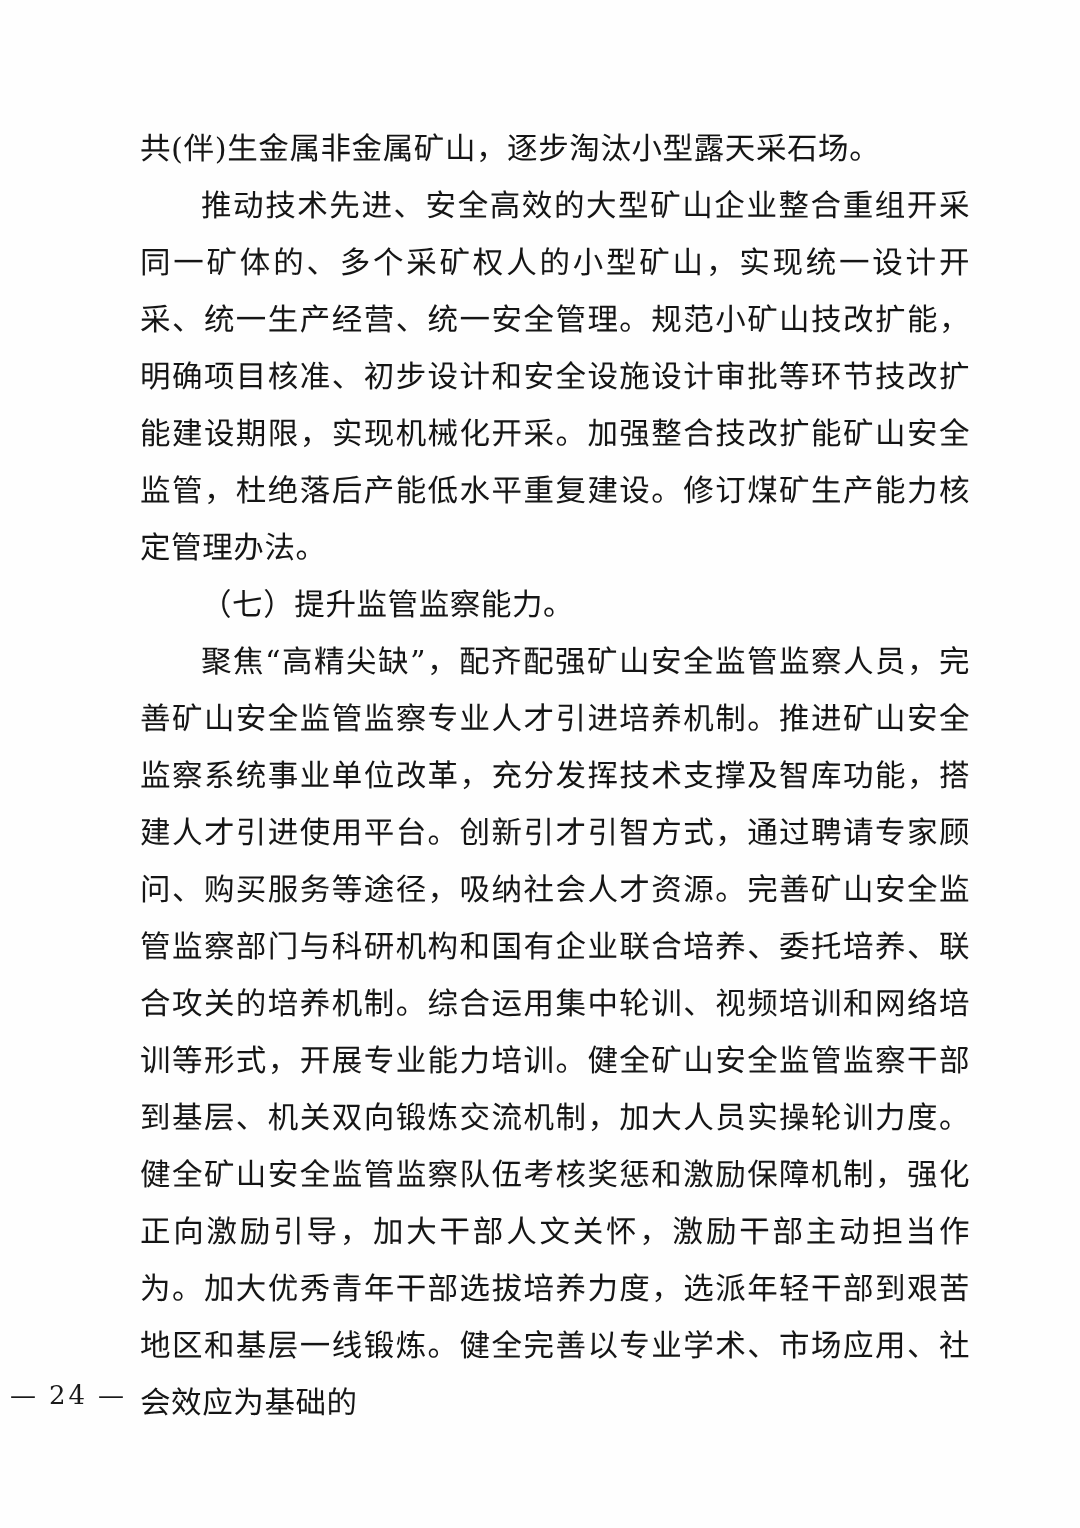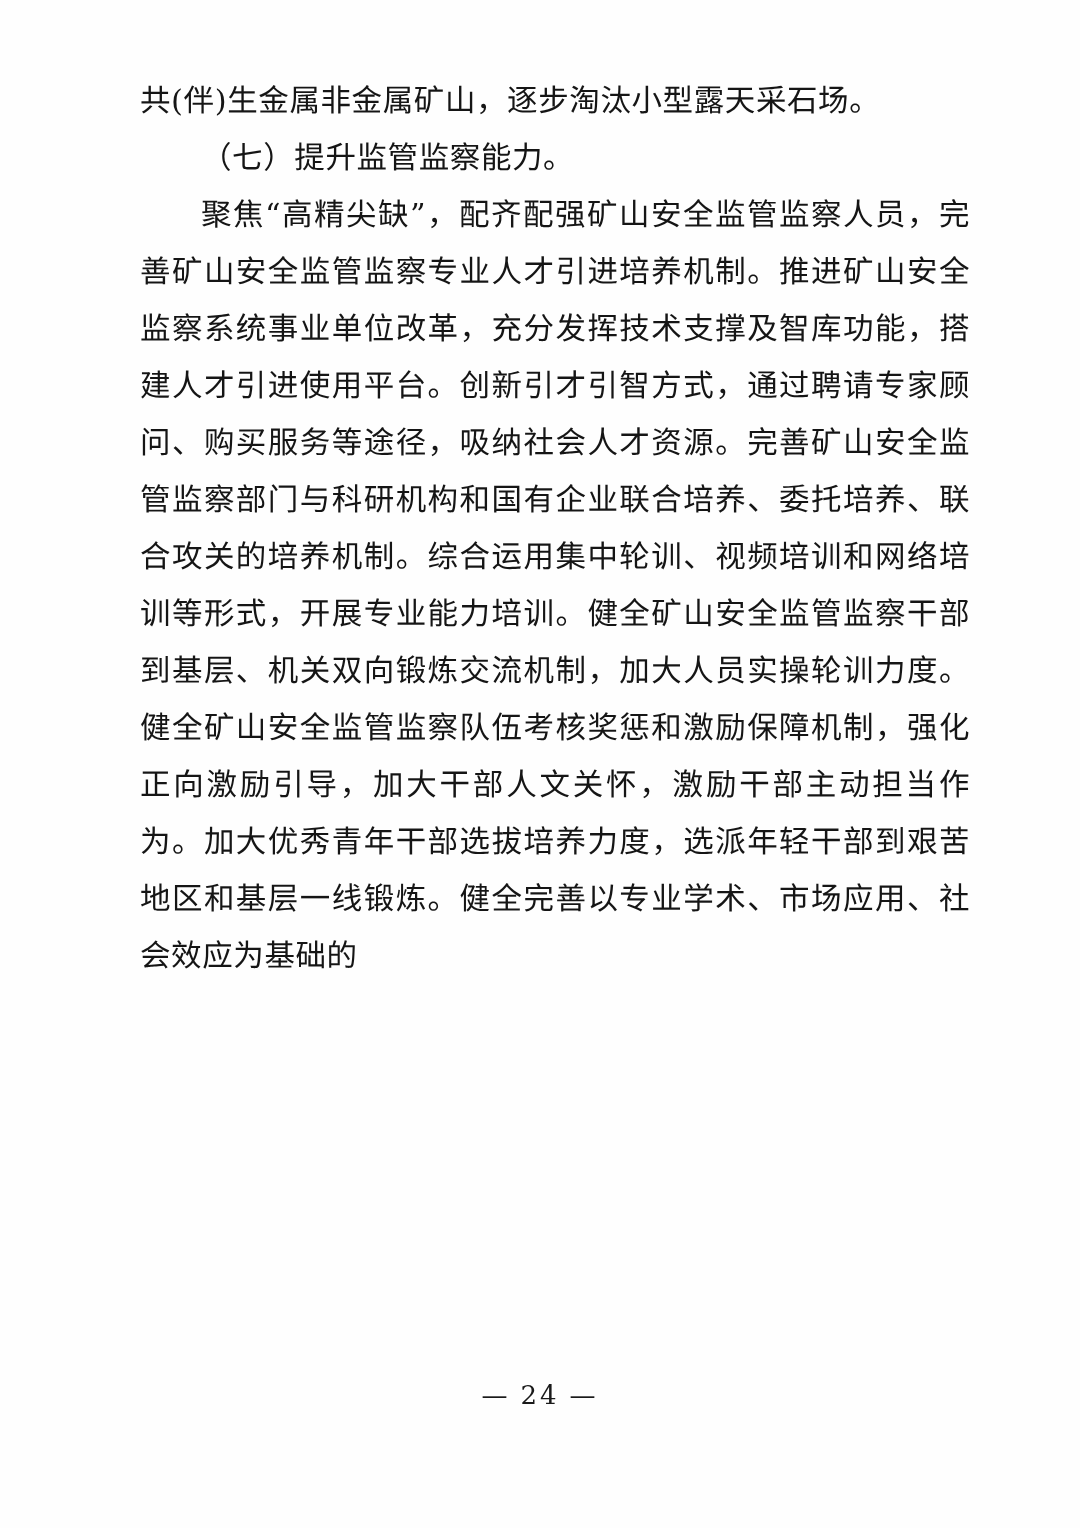--- a/index.html
+++ b/index.html
@@ -13,21 +13,21 @@
     font-family: "DejaVu Serif", "Liberation Serif", serif;
     color: #111111;
     overflow: hidden;
   }
   .page {
     position: relative;
     width: 1080px;
     height: 1528px;
     background: #fefefe;
     box-sizing: border-box;
-    padding: 72px 110px 0 140px;
+    padding: 120px 110px 0 140px;
   }
   .body-text {
     font-size: 30.5px;
     line-height: 57px;
     text-align: justify;
     text-justify: inter-ideograph;
     letter-spacing: 0.6px;
     color: #151515;
   }
   p.para {
@@ -36,38 +36,38 @@
   }
   p.indent {
     margin: 0;
     text-indent: 2em;
   }
   .footer {
     position: absolute;
     left: 0;
     right: 0;
     bottom: 118px;
-    text-align: center;
     font-size: 26px;
     letter-spacing: 3px;
     color: #1a1a1a;
     font-family: "DejaVu Serif", "Liberation Serif", serif;
   }
   .footer .dash {
     display: inline-block;
     padding: 0 10px;
     color: #1a1a1a;
   }
 </style>
 </head>
 <body>
 
 <div class="page">
   <div class="body-text">
     <p class="para">共(伴)生金属非金属矿山，逐步淘汰小型露天采石场。</p>
+    <p class="indent">推动技术先进、安全高效的大型矿山企业整合重组开采同一矿体的、多个采矿权人的小型矿山，实现统一设计开采、统一生产经营、统一安全管理。规范小矿山技改扩能，明确项目核准、初步设计和安全设施设计审批等环节技改扩能建设期限，实现机械化开采。加强整合技改扩能矿山安全监管，杜绝落后产能低水平重复建设。修订煤矿生产能力核定管理办法。</p>
     <p class="indent">（七）提升监管监察能力。</p>
     <p class="indent">聚焦“高精尖缺”，配齐配强矿山安全监管监察人员，完善矿山安全监管监察专业人才引进培养机制。推进矿山安全监察系统事业单位改革，充分发挥技术支撑及智库功能，搭建人才引进使用平台。创新引才引智方式，通过聘请专家顾问、购买服务等途径，吸纳社会人才资源。完善矿山安全监管监察部门与科研机构和国有企业联合培养、委托培养、联合攻关的培养机制。综合运用集中轮训、视频培训和网络培训等形式，开展专业能力培训。健全矿山安全监管监察干部到基层、机关双向锻炼交流机制，加大人员实操轮训力度。健全矿山安全监管监察队伍考核奖惩和激励保障机制，强化正向激励引导，加大干部人文关怀，激励干部主动担当作为。加大优秀青年干部选拔培养力度，选派年轻干部到艰苦地区和基层一线锻炼。健全完善以专业学术、市场应用、社会效应为基础的</p>
   </div>
 
   <div class="footer">
     <span class="dash">—</span><span>24</span><span class="dash">—</span>
   </div>
 </div>
 
 </body></html>

